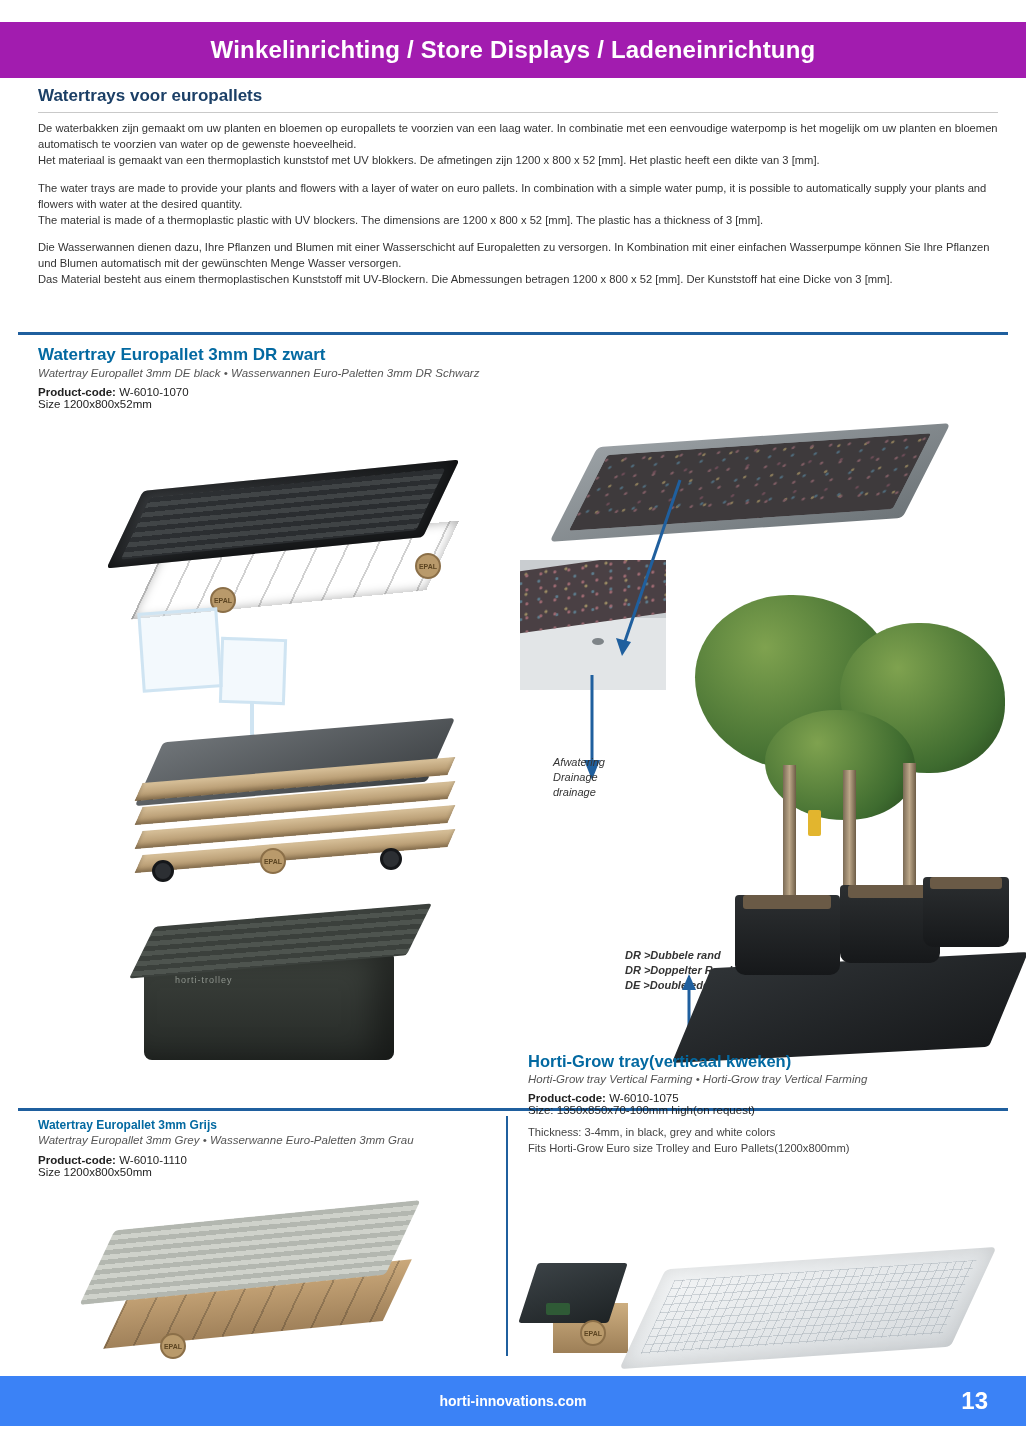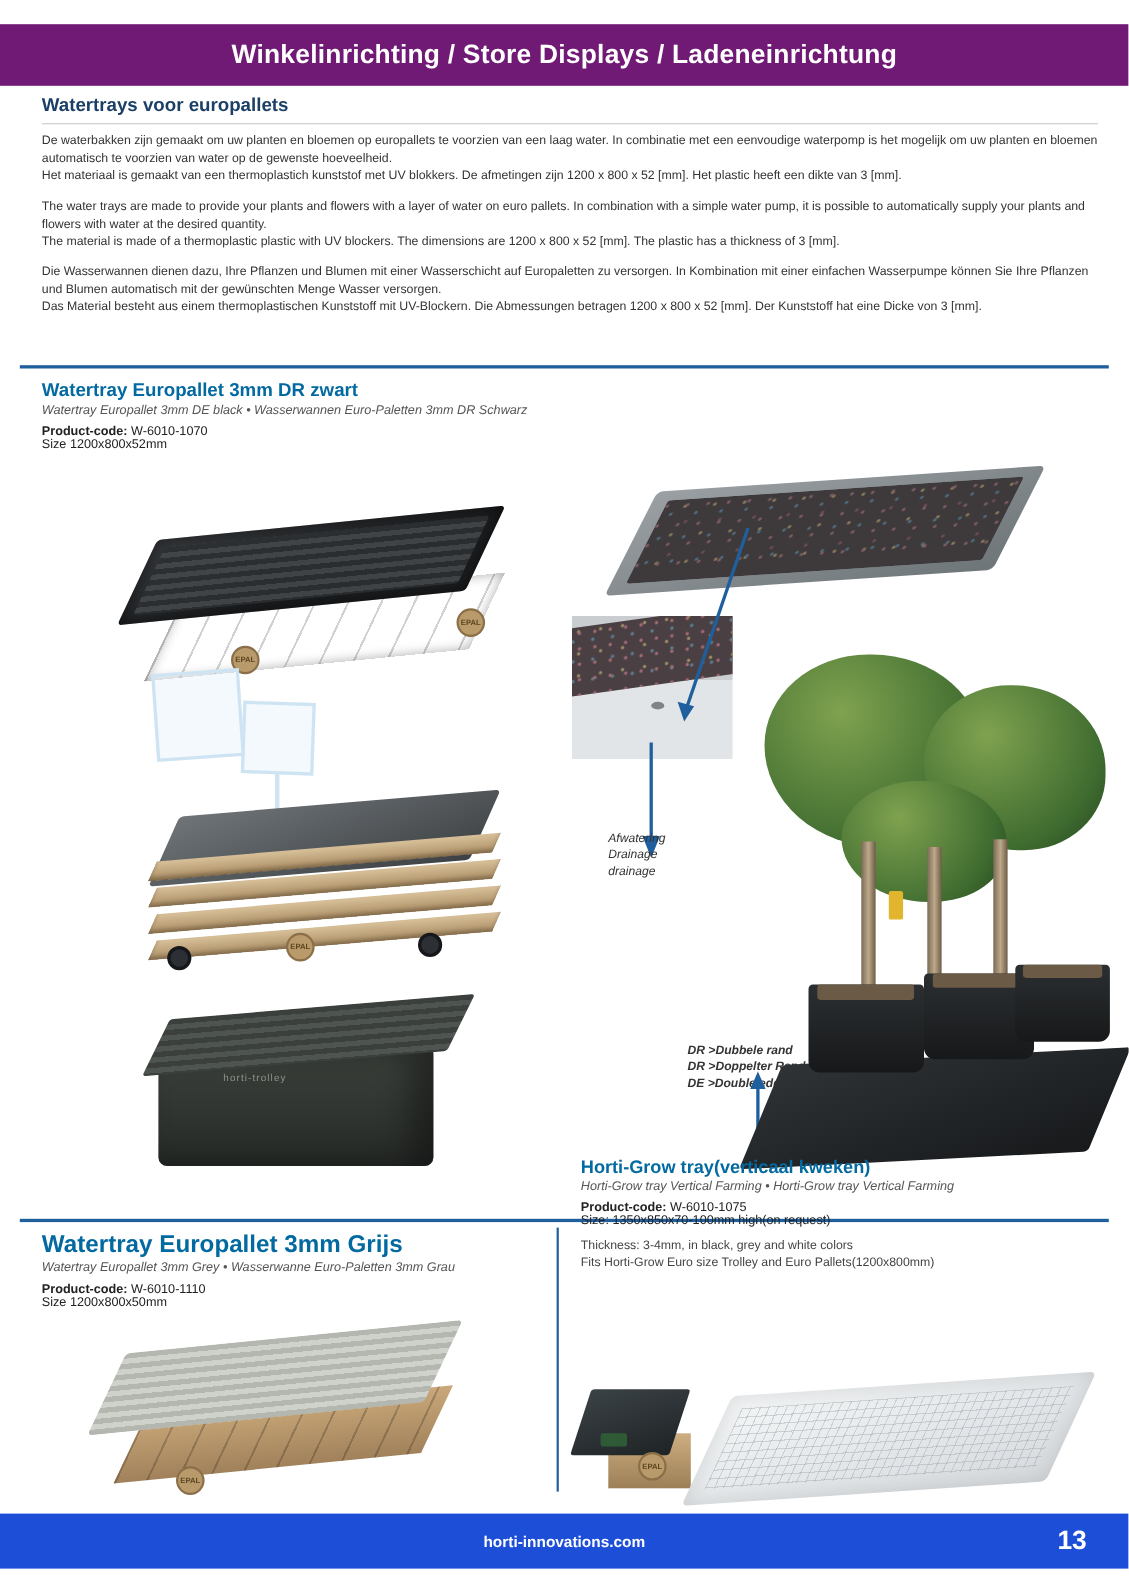--- a/index.html
+++ b/index.html
@@ -9,21 +9,21 @@
     background:#ffffff;
     font-family:"Liberation Sans", sans-serif;
     color:#222;
     position:relative;
     overflow:hidden;
   }
 
   
   .header-bar{
     position:absolute; left:0; top:22px; width:1026px; height:56px;
-    background:#701a75;
+    background:#a21caf;
     display:flex; align-items:center; justify-content:center;
   }
   .header-title{
     color:#ffffff; font-size:24px; font-weight:bold; letter-spacing:.2px;
   }
 
   
   .intro{
     position:absolute; left:38px; top:86px; width:960px;
   }
@@ -128,21 +128,21 @@
     transform:skewX(-30deg) rotate(-5deg); border-radius:3px;
     background-image:repeating-linear-gradient(to bottom,#3b403c 0 5px,#4e544f 5px 10px);
   }
   .bb-body{
     position:absolute; left:14px; top:40px; width:250px; height:105px;
     background:linear-gradient(180deg,#3c413c,#262a27);
     border-radius:3px 3px 8px 8px;
     box-shadow:inset -20px 0 30px rgba(0,0,0,.4);
   }
   .bb-label{
-    position:absolute; left:45px; top:60px; color:#8e948d; font-size:9px; letter-spacing:1px;margin-left:28px;
+    position:absolute; left:45px; top:60px; color:#8e948d; font-size:9px; letter-spacing:1px;
   }
 
   
   .grey-tray{ position:absolute; left:540px; top:5px; width:370px; height:135px; }
   .gt-frame{
     position:absolute; left:20px; top:10px; width:340px; height:95px;
     background:linear-gradient(160deg,#9aa0a4,#6e7579);
     transform:skewX(-30deg) rotate(-4deg); border-radius:5px;
   }
   .gt-fill{
@@ -208,21 +208,21 @@
     position:absolute; background:linear-gradient(180deg,#2c2f31,#16181a);
     border-radius:4px 4px 10px 10px;
   }
   .soil{ position:absolute; background:#6a5a46; border-radius:3px; }
   .tag{
     position:absolute; width:13px; height:26px; background:#e2b52e; border-radius:2px;
   }
 
   
   .sec2{ position:absolute; left:38px; top:1118px; width:455px; }
-  .sec2 .sec-title{ font-size:22px; }
+  .sec2 .sec-title{ font-size:12px; }
   .vdiv{ position:absolute; left:506px; top:1116px; width:2px; height:240px; background:#1f5f9e; }
 
   .art2{ position:absolute; left:70px; top:1215px; width:420px; height:145px; }
   .g-tray-top{
     position:absolute; left:35px; top:0; width:290px; height:75px;
     background:linear-gradient(160deg,#c3c6c0,#8d9189);
     transform:skewX(-30deg) rotate(-6deg); border-radius:4px;
     background-image:repeating-linear-gradient(to bottom,#b3b7b0 0 5px,#cfd2cb 5px 10px);
   }
   .g-pallet{
@@ -263,21 +263,21 @@
   .white-tray:after{
     content:""; position:absolute; left:14px; top:12px; right:14px; bottom:14px;
     background:
       repeating-linear-gradient(to right, rgba(160,170,178,.45) 0 1px, transparent 1px 8px),
       repeating-linear-gradient(to bottom, rgba(160,170,178,.45) 0 1px, transparent 1px 8px);
   }
 
   
   .footer-bar{
     position:absolute; left:0; bottom:14px; width:1026px; height:50px;
-    background:#1d4ed8; display:flex; align-items:center; justify-content:center;
+    background:#3b82f6; display:flex; align-items:center; justify-content:center;
   }
   .footer-text{ color:#fff; font-size:14px; font-weight:bold; }
   .page-num{
     position:absolute; right:38px; top:50%; transform:translateY(-50%);
     color:#fff; font-size:24px; font-weight:bold;
   }
 </style>
 </head>
 <body>
 

